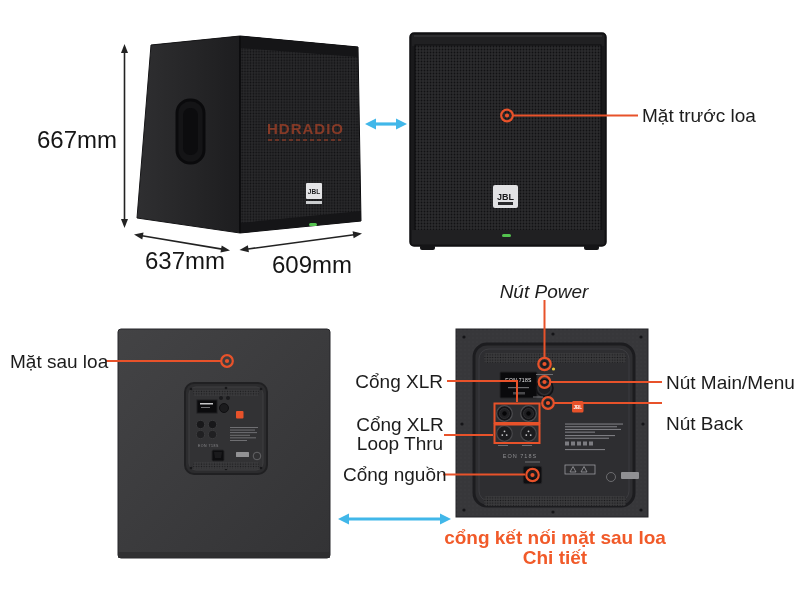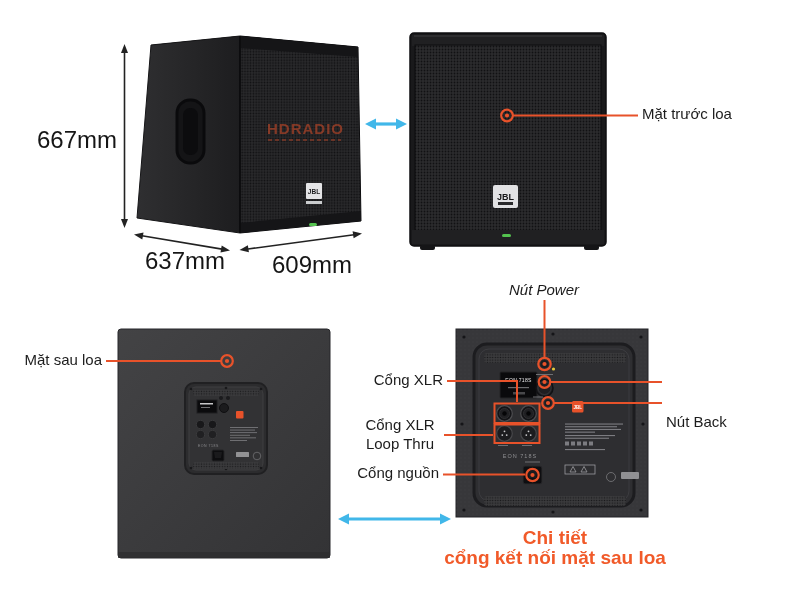--- a/index.html
+++ b/index.html
@@ -1,19 +1,19 @@
 <!DOCTYPE html>
 <html><head>
 <meta charset="utf-8">
 <style>
   html,body{margin:0;padding:0;background:#fff;}
   .canvas{position:relative;width:800px;height:600px;background:#ffffff;overflow:hidden;
           font-family:"Liberation Sans","DejaVu Sans",sans-serif;}
   svg.scene{position:absolute;left:0;top:0;}
-  .lbl{position:absolute;color:#1c1c1c;font-size:15px;line-height:1.06;white-space:nowrap;}
+  .lbl{position:absolute;color:#1c1c1c;font-size:19px;line-height:1.06;white-space:nowrap;}
   .dim{position:absolute;color:#161616;font-size:24px;white-space:nowrap;}
   .right{text-align:right;}
   .center{text-align:center;}
   .caption{position:absolute;color:#F15A29;font-weight:bold;font-size:19px;line-height:20px;text-align:center;}
   .two-line{line-height:18.5px;}
 </style>
 </head>
 <body>
 
 <div class="canvas">
@@ -277,20 +277,21 @@
 
   <div class="lbl" style="left:642px;top:106px;">Mặt trước loa</div>
   <div class="lbl right" style="left:10px;top:352px;width:92px;">Mặt sau loa</div>
   <div class="lbl center" style="left:494px;top:282px;width:100px;font-style:italic;">Nút Power</div>
   <div class="lbl right" style="left:353px;top:372px;width:90px;">Cổng XLR</div>
   <div class="lbl center two-line" style="left:352px;top:416px;width:96px;">
     <div>Cổng XLR</div>
     <div>Loop Thru</div>
   </div>
   <div class="lbl right" style="left:343px;top:465px;width:96px;">Cổng nguồn</div>
+  <div class="lbl" style="left:666px;top:372.5px;">Nút Main/Menu</div>
   <div class="lbl" style="left:666px;top:414px;">Nút Back</div>
 
   <div class="caption" style="left:435px;top:528px;width:240px;">
+    <div>cổng kết nối mặt sau loa</div>
     <div>Chi tiết</div>
-    <div>cổng kết nối mặt sau loa</div>
   </div>
 
 </div>
 
 </body></html>

